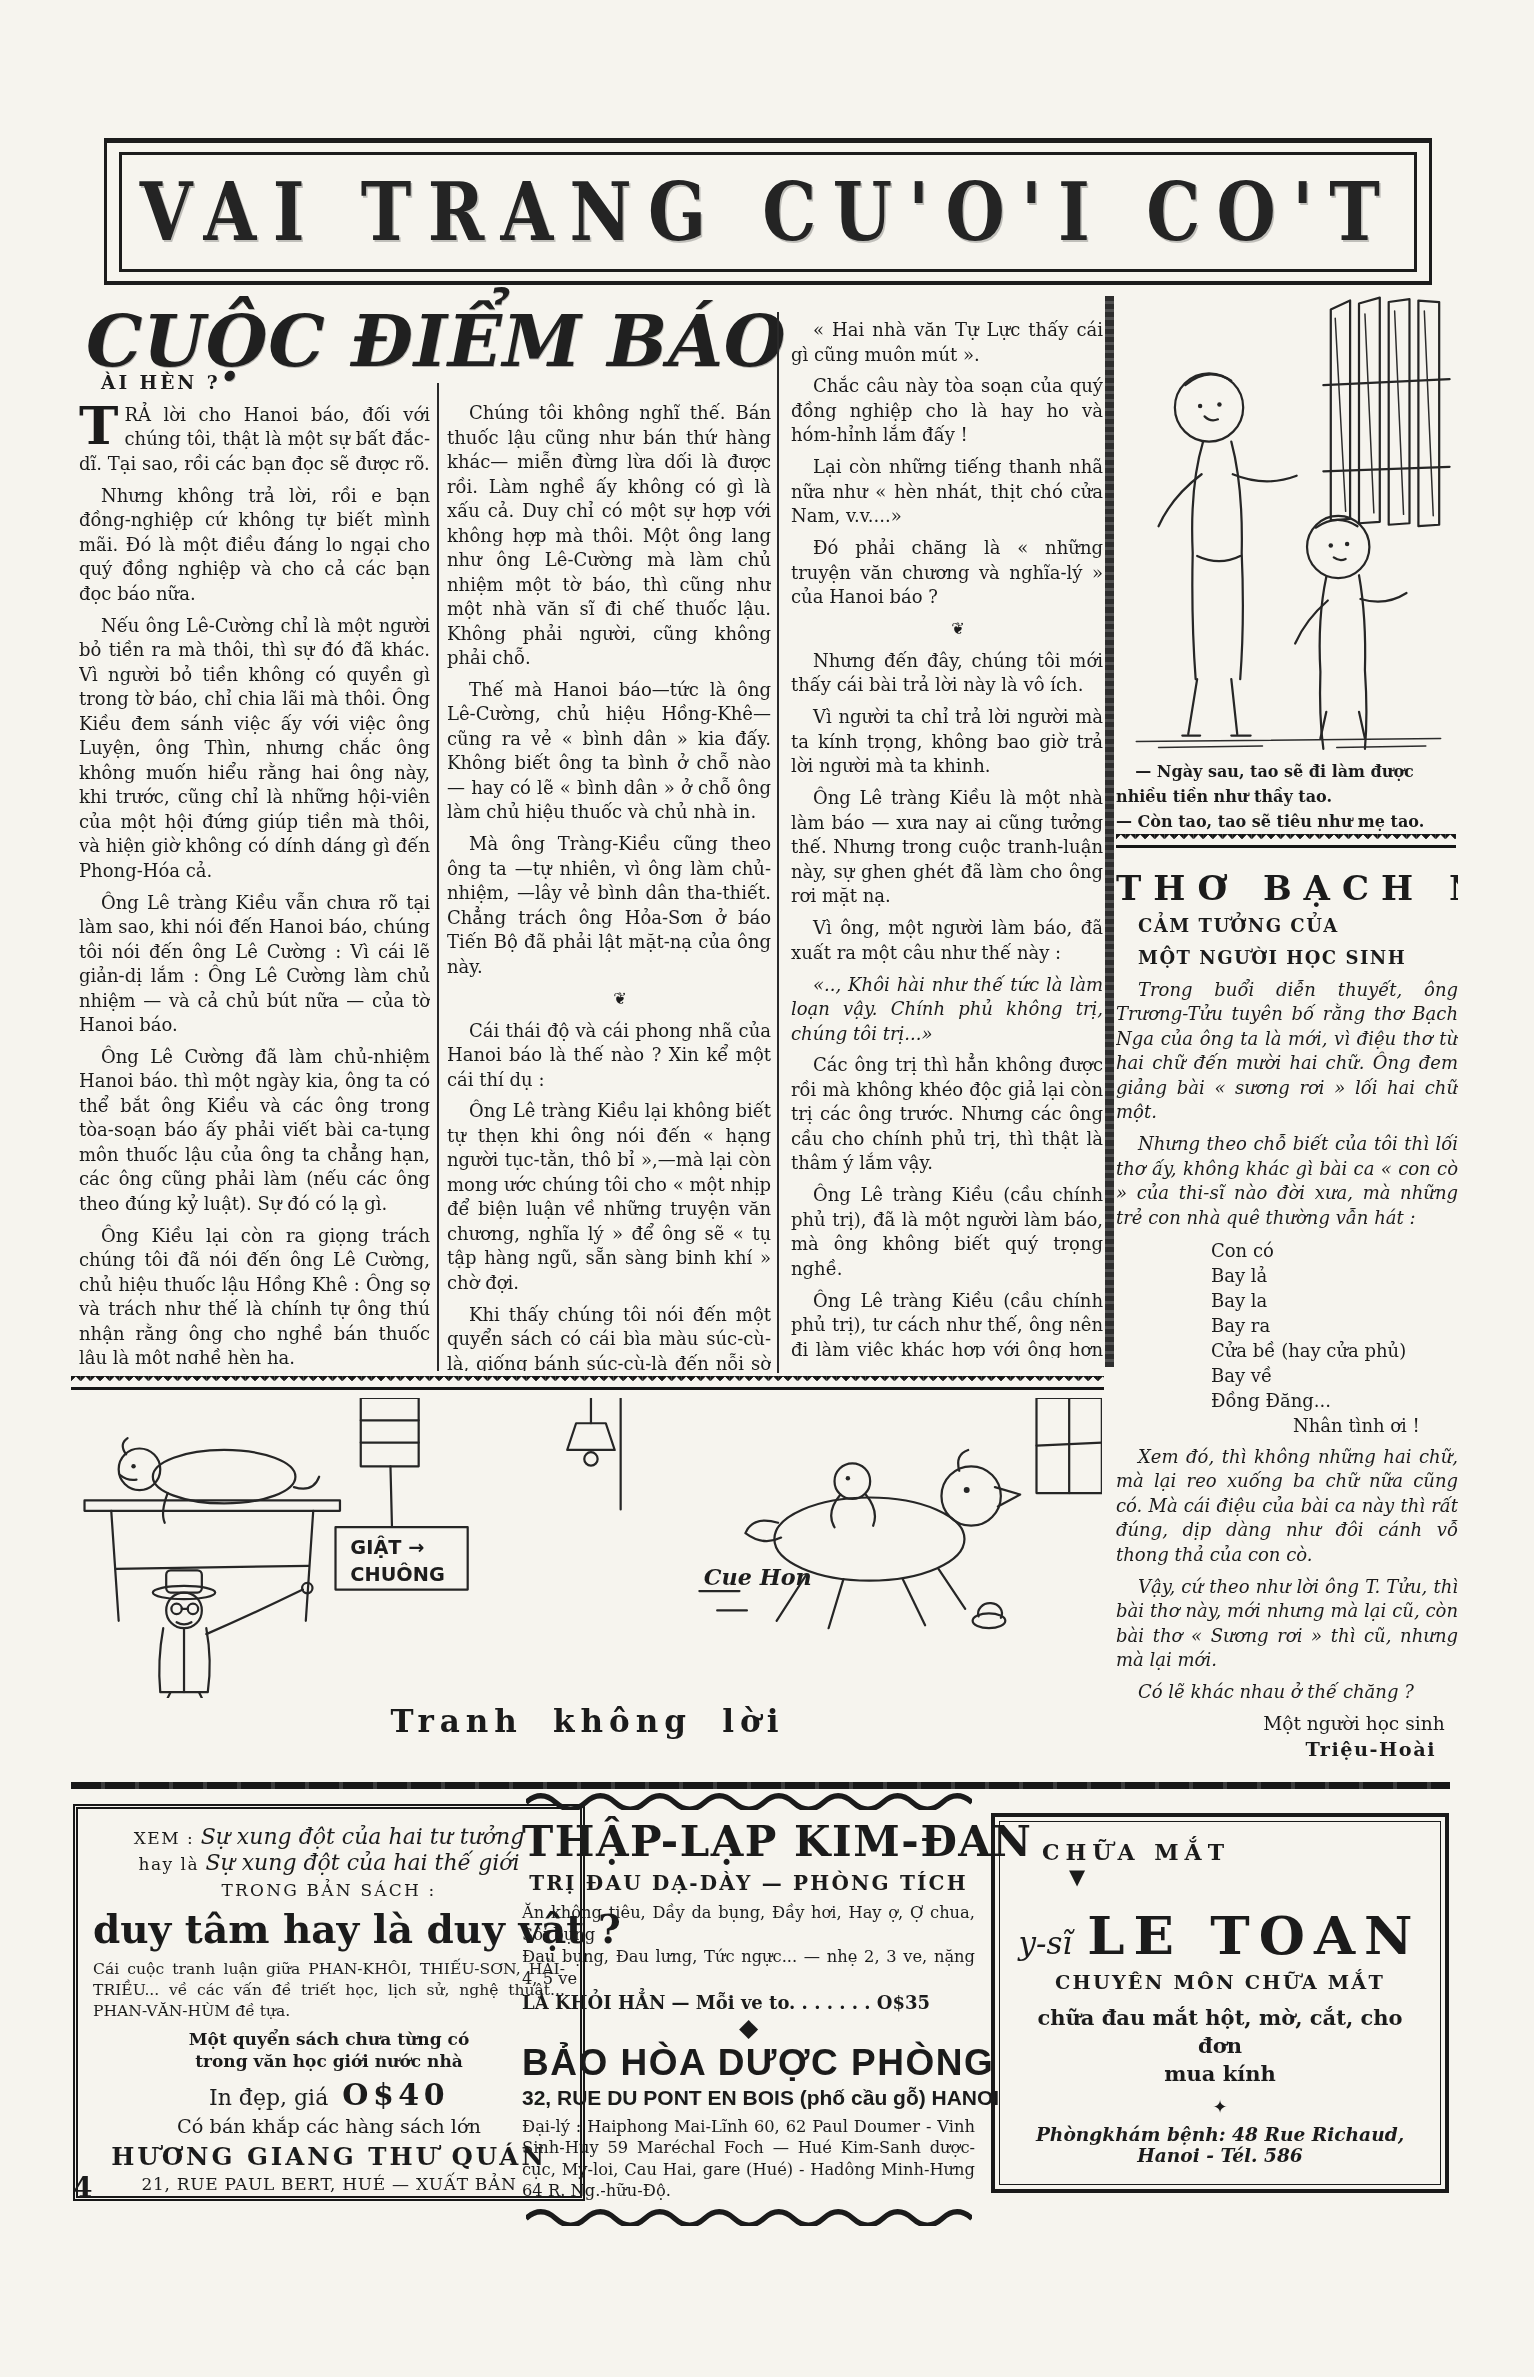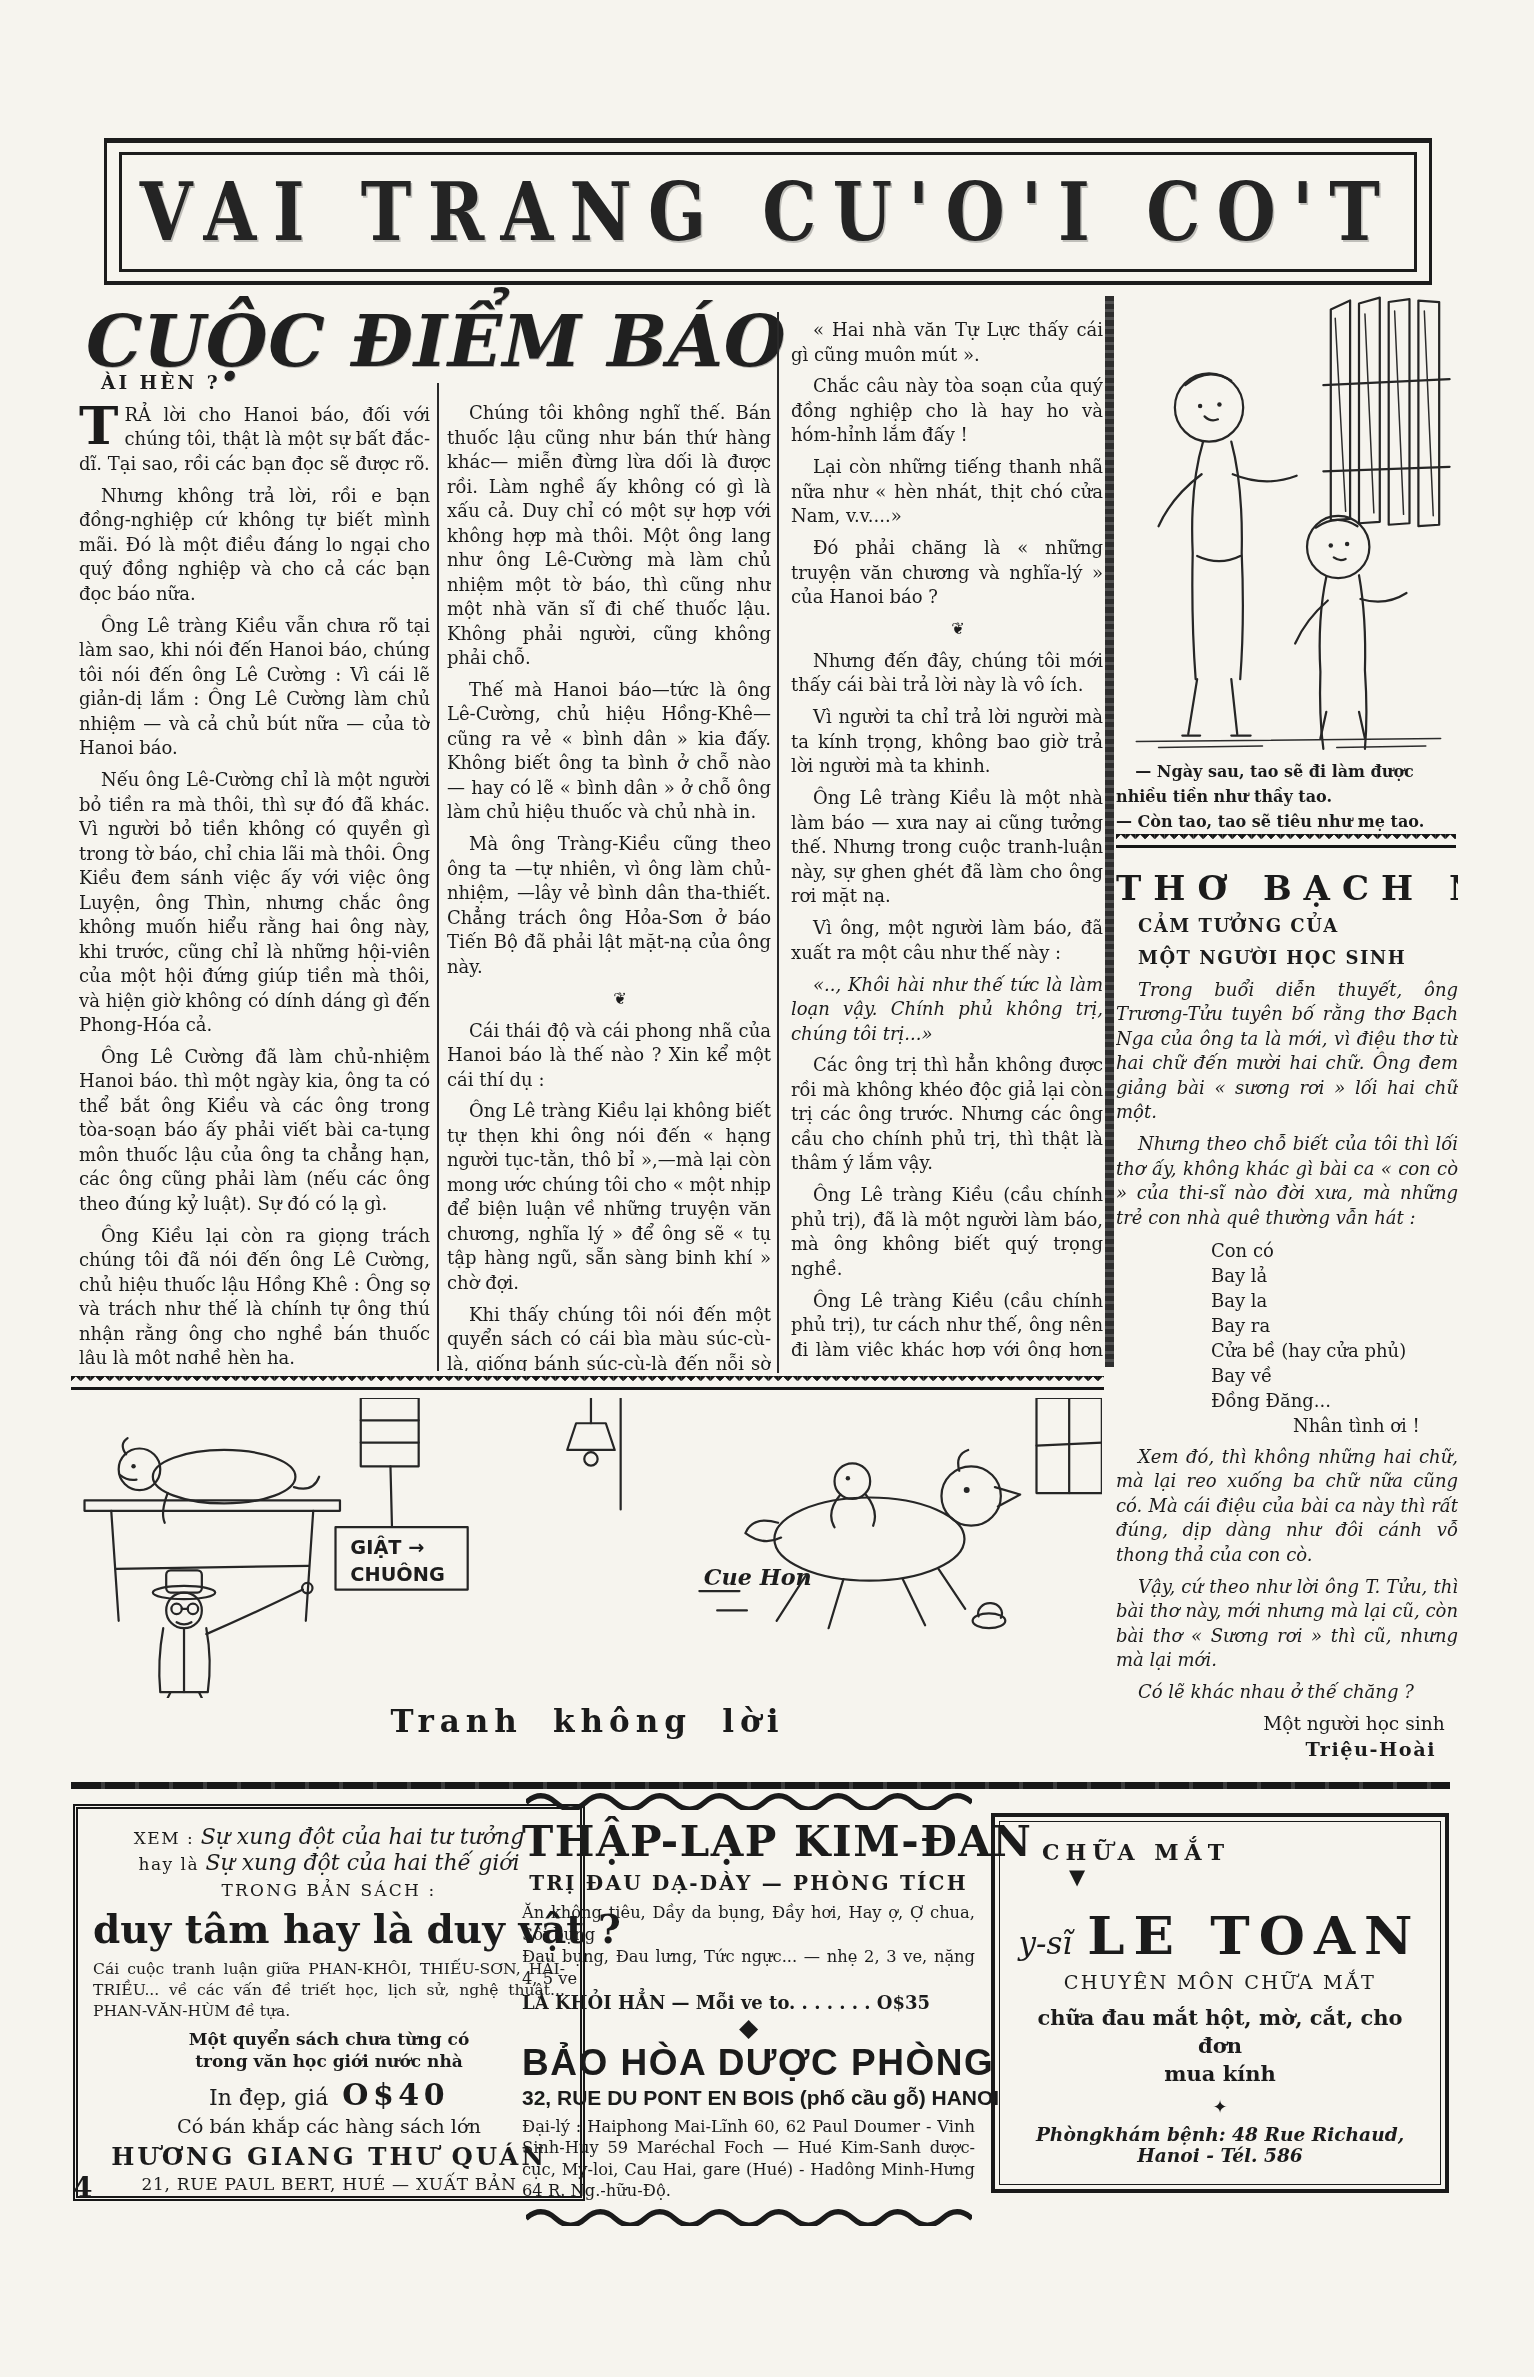--- a/index.html
+++ b/index.html
@@ -87,21 +87,21 @@
   .ad-mid .paddr{font-family:"Liberation Sans",sans-serif;font-size:21px;font-weight:bold;margin:0 0 6px 0;white-space:nowrap;}
   .ad-mid .agents{font-size:16.3px;line-height:21.5px;text-align:justify;margin:0;}
   .wave{display:block;margin:0 auto;}
   .ad-right{position:absolute;left:991px;top:1813px;width:458px;height:380px;box-sizing:border-box;
     border:4.5px solid #1a1a1a;outline:1.5px solid #1a1a1a;outline-offset:-9px;padding:19.3px 22px;text-align:center;}
   .ad-right .kick{font-size:22px;font-weight:bold;letter-spacing:6px;text-align:left;margin:3px 0 0 25px;}
   .ad-right .tri{font-size:21px;text-align:left;margin:0 0 15px 52px;font-family:"DejaVu Sans",sans-serif;}
   .ad-right .name{margin:10.4px 0 4.5px 0;white-space:nowrap;}
   .ad-right .name .ysi{font-style:italic;font-size:31px;margin-right:15px;}
   .ad-right .name .big{font-size:53px;font-weight:bold;letter-spacing:9px;}
-  .ad-right .spec{font-size:19.3px;font-weight:normal;letter-spacing:2.2px;margin:3px 0 10.4px 0;}
+  .ad-right .spec{font-size:19.3px;font-weight:bold;letter-spacing:2.2px;margin:3px 0 10.4px 0;}
   .ad-right .body{font-size:21px;font-weight:bold;line-height:28px;margin:0 0 7.4px 0;}
   .ad-right .orn2{font-size:18px;margin:1.5px 0 7.4px 0;font-family:"DejaVu Sans",sans-serif;}
   .ad-right .foot{font-size:18.6px;font-style:italic;font-weight:bold;}
   .pageno{position:absolute;left:73px;top:2171px;font-size:28px;font-weight:bold;}
 </style>
 </head>
 <body>
 
 <div class="banner">
   <div class="banner-inner">
@@ -112,22 +112,22 @@
 <div class="headline">CUỘC ĐIỂM BÁO</div>
 
 <div class="vr" style="left:437px;top:383px;height:988px;"></div>
 <div class="vr" style="left:777px;top:312px;height:1061px;"></div>
 <div class="vr-heavy" style="left:1105px;top:296px;height:1071px;"></div>
 
 <div class="col" id="col1" style="left:79px;top:371px;width:351px;height:993px;">
   <p class="kicker">ÀI HÈN ?</p>
   <p style="text-indent:0;"><span class="dropcap">T</span><span>RẢ lời cho Hanoi báo, đối với chúng tôi, thật là một sự bất đắc-dĩ. Tại sao, rồi các bạn đọc sẽ được rõ.</span></p>
   <p>Nhưng không trả lời, rồi e bạn đồng-nghiệp cứ không tự biết mình mãi. Đó là một điều đáng lo ngại cho quý đồng nghiệp và cho cả các bạn đọc báo nữa.</p>
+  <p>Nếu ông Lê-Cường chỉ là một người bỏ tiền ra mà thôi, thì sự đó đã khác. Vì người bỏ tiền không có quyền gì trong tờ báo, chỉ chia lãi mà thôi. Ông Kiều đem sánh việc ấy với việc ông Luyện, ông Thìn, nhưng chắc ông không muốn hiểu rằng hai ông này, khi trước, cũng chỉ là những hội-viên của một hội đứng giúp tiền mà thôi, và hiện giờ không có dính dáng gì đến Phong-Hóa cả.</p>
   <p>Ông Lê tràng Kiều vẫn chưa rõ tại làm sao, khi nói đến Hanoi báo, chúng tôi nói đến ông Lê Cường : Vì cái lẽ giản-dị lắm : Ông Lê Cường làm chủ nhiệm — và cả chủ bút nữa — của tờ Hanoi báo.</p>
-  <p>Nếu ông Lê-Cường chỉ là một người bỏ tiền ra mà thôi, thì sự đó đã khác. Vì người bỏ tiền không có quyền gì trong tờ báo, chỉ chia lãi mà thôi. Ông Kiều đem sánh việc ấy với việc ông Luyện, ông Thìn, nhưng chắc ông không muốn hiểu rằng hai ông này, khi trước, cũng chỉ là những hội-viên của một hội đứng giúp tiền mà thôi, và hiện giờ không có dính dáng gì đến Phong-Hóa cả.</p>
   <p>Ông Lê Cường đã làm chủ-nhiệm Hanoi báo. thì một ngày kia, ông ta có thể bắt ông Kiều và các ông trong tòa-soạn báo ấy phải viết bài ca-tụng môn thuốc lậu của ông ta chẳng hạn, các ông cũng phải làm (nếu các ông theo đúng kỷ luật). Sự đó có lạ gì.</p>
   <p>Ông Kiều lại còn ra giọng trách chúng tôi đã nói đến ông Lê Cường, chủ hiệu thuốc lậu Hồng Khê : Ông sợ và trách như thế là chính tự ông thú nhận rằng ông cho nghề bán thuốc lậu là một nghề hèn hạ.</p>
 </div>
 
 <div class="col" id="col2" style="left:447px;top:401px;width:324px;height:970px;">
   <p>Chúng tôi không nghĩ thế. Bán thuốc lậu cũng như bán thứ hàng khác— miễn đừng lừa dối là được rồi. Làm nghề ấy không có gì là xấu cả. Duy chỉ có một sự hợp với không hợp mà thôi. Một ông lang như ông Lê-Cường mà làm chủ nhiệm một tờ báo, thì cũng như một nhà văn sĩ đi chế thuốc lậu. Không phải người, cũng không phải chỗ.</p>
   <p>Thế mà Hanoi báo—tức là ông Lê-Cường, chủ hiệu Hồng-Khê—cũng ra vẻ « bình dân » kia đấy. Không biết ông ta bình ở chỗ nào — hay có lẽ « bình dân » ở chỗ ông làm chủ hiệu thuốc và chủ nhà in.</p>
   <p>Mà ông Tràng-Kiều cũng theo ông ta —tự nhiên, vì ông làm chủ-nhiệm, —lây vẻ bình dân tha-thiết. Chẳng trách ông Hỏa-Sơn ở báo Tiến Bộ đã phải lật mặt-nạ của ông này.</p>
   <p class="orn">❦</p>
   <p>Cái thái độ và cái phong nhã của Hanoi báo là thế nào ? Xin kể một cái thí dụ :</p>

